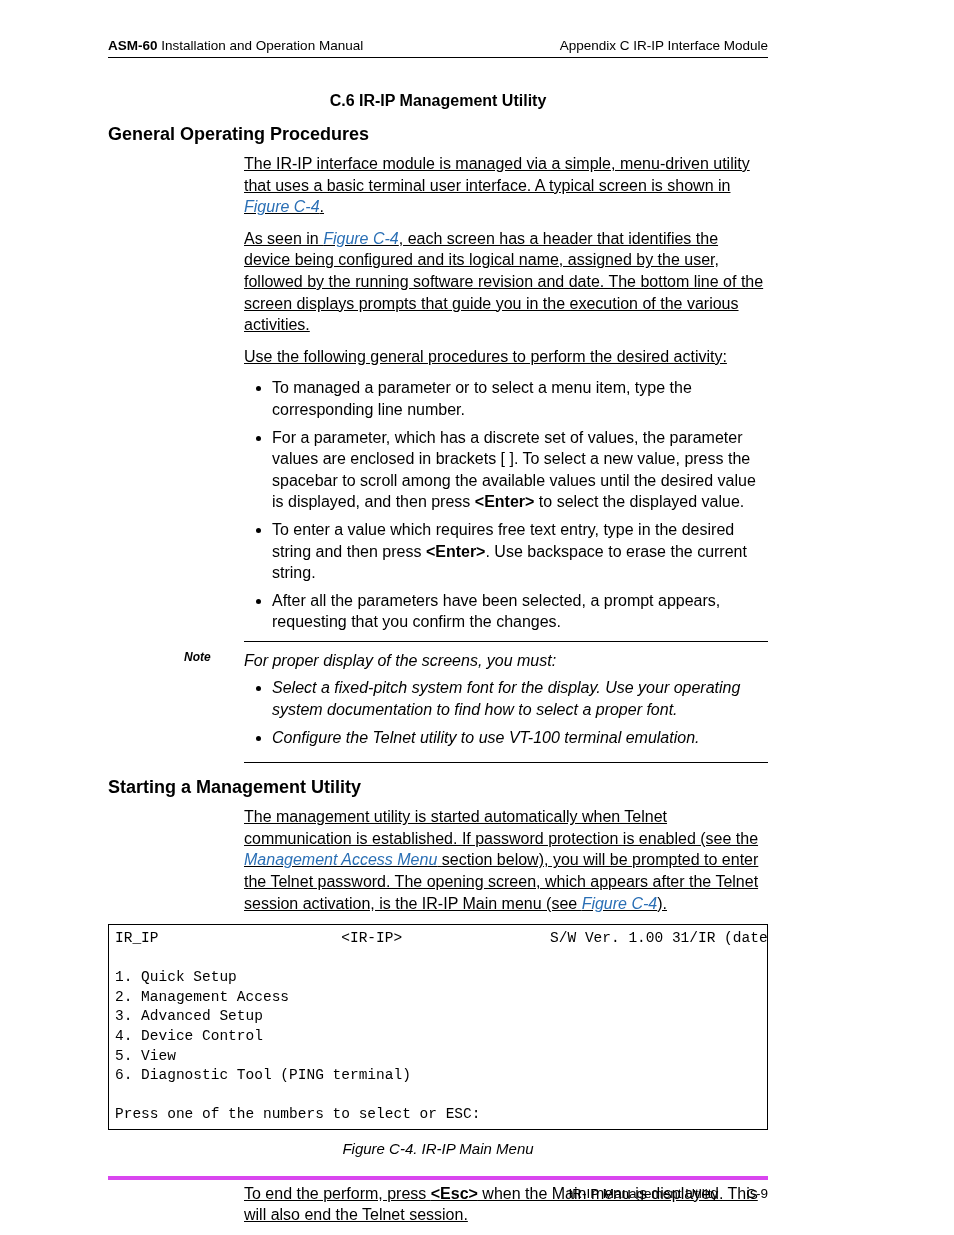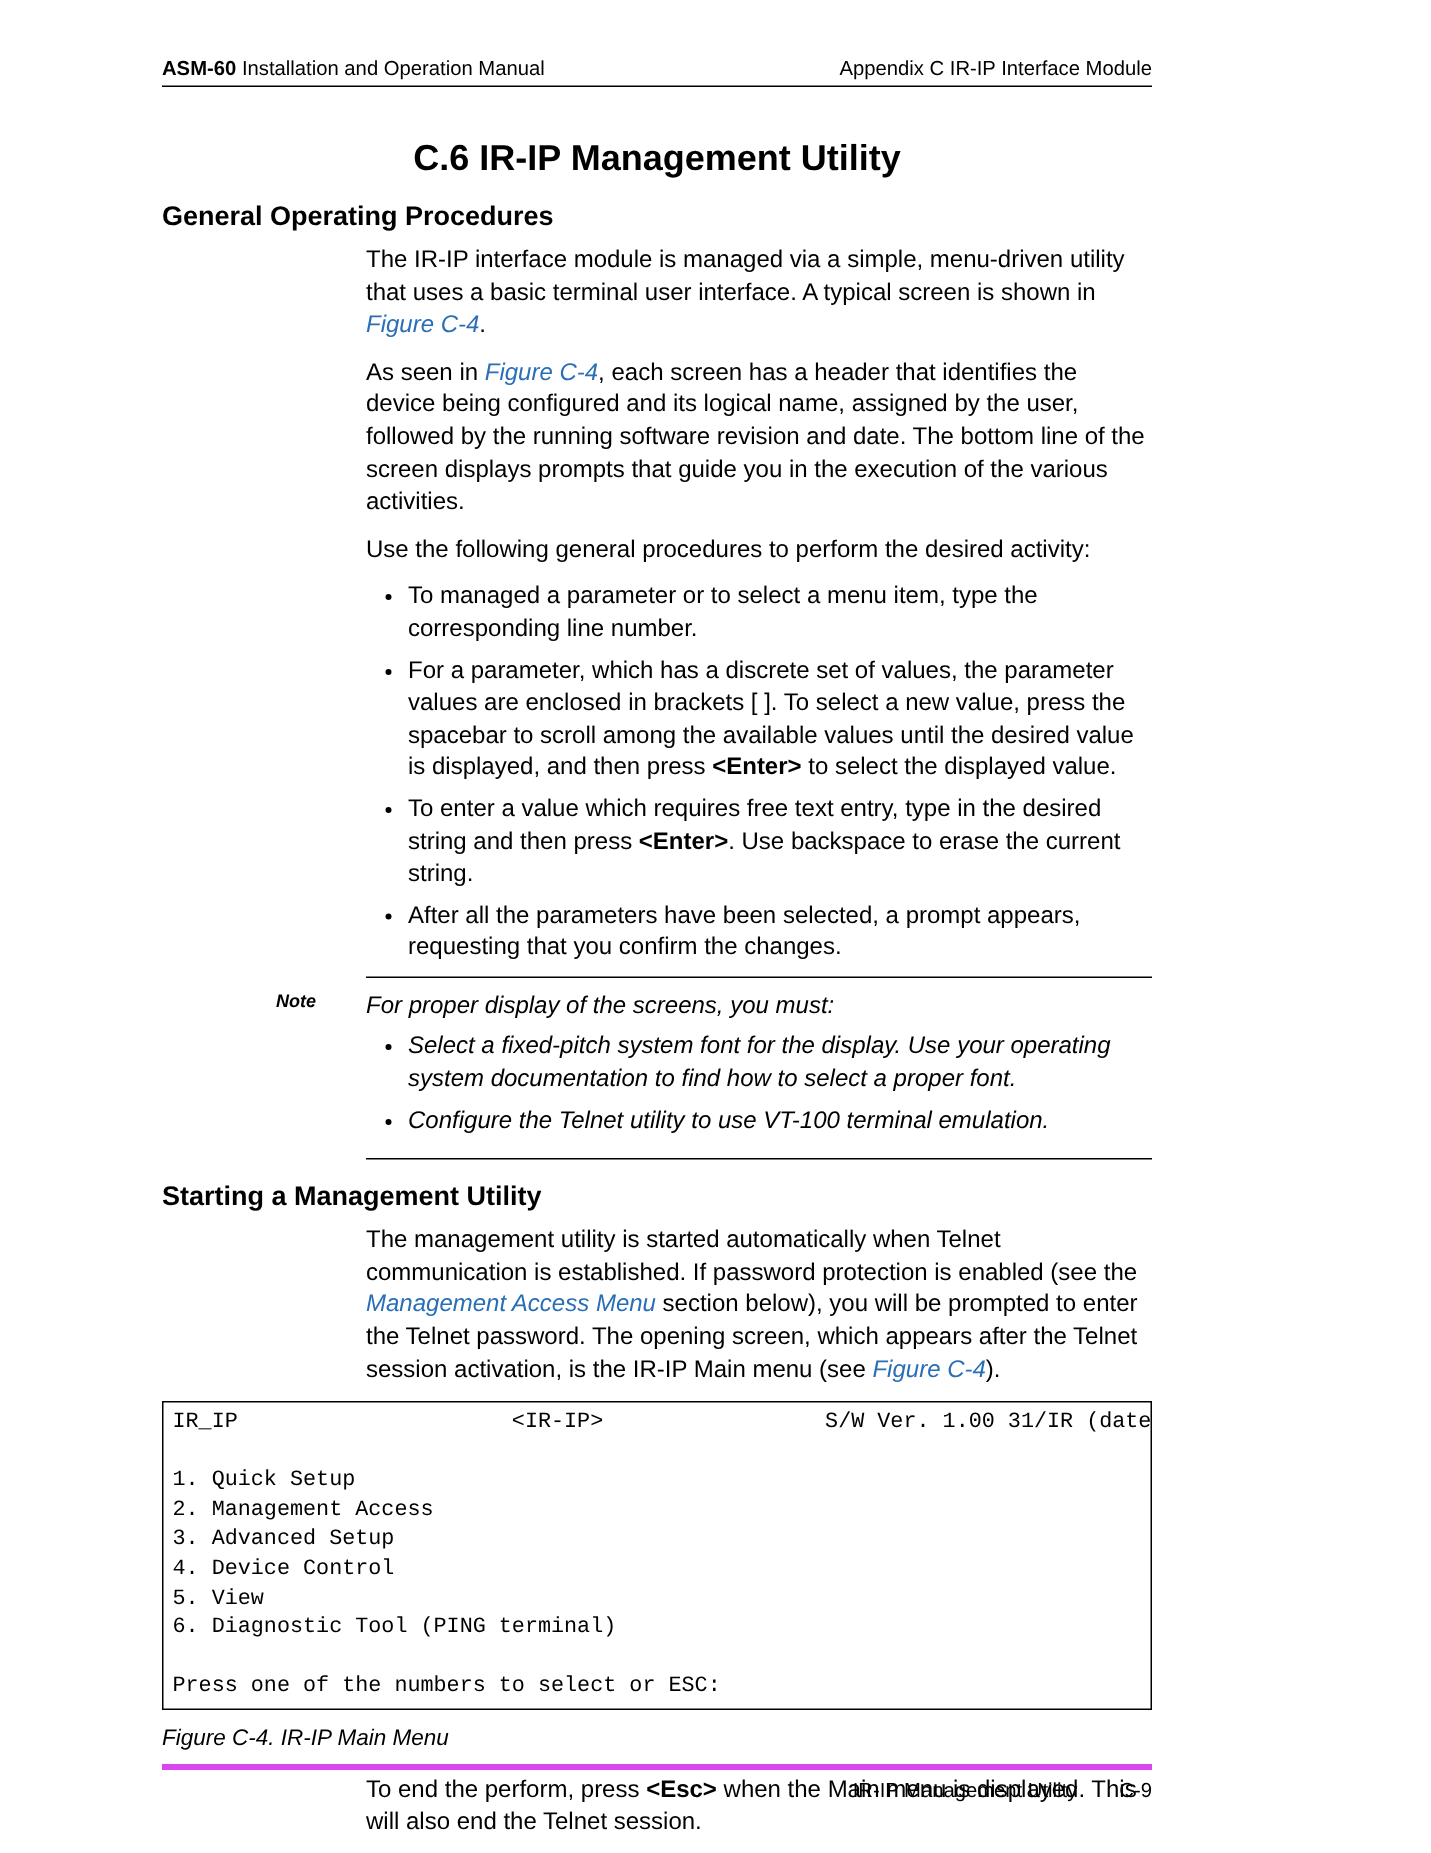--- a/index.html
+++ b/index.html
@@ -18,36 +18,36 @@
   }
   .top-header {
     display: flex;
     justify-content: space-between;
     font-size: 13.5px;
     padding-bottom: 4px;
     border-bottom: 1px solid #000;
   }
   .top-header .left b { font-weight: 700; }
   .section-title {
-    font-size: 24px;
+    font-size: 16px;
     font-weight: 700;
     text-align: center;
     margin: 34px auto 12px auto;
   }
   .subsection-title {
     font-size: 18px;
     font-weight: 700;
     margin: 14px 0 6px 0;
   }
   .body-block {
     margin-left: 136px;
     font-size: 16px;
     line-height: 1.35;
   }
-  .body-block p { margin: 8px 0 10px 0; }
+  .body-block p { margin: 8px 0 10px 0; text-decoration: underline; }
   .link { color: #2a6fb5; font-style: italic; }
   ul.bullets {
     list-style: disc;
     padding-left: 28px;
     margin: 4px 0 8px 0;
   }
   ul.bullets li { margin: 6px 0; font-size: 16px; line-height: 1.35; }
   ul.bullets.italic li { font-style: italic; }
   .note-row {
     display: flex;
@@ -77,24 +77,24 @@
     border: 1.5px solid #000;
     font-family: "Courier New", Courier, monospace;
     font-size: 14.5px;
     line-height: 1.35;
     padding: 4px 6px;
     margin: 8px 0 4px 0;
     white-space: pre;
     overflow: hidden;
   }
   .fig-caption {
-    text-align: left;
+    text-align: center;
     font-style: italic;
     font-size: 15px;
-    margin: 10px 0 16px 0;
+    margin: 10px 0 26px 0;
   }
   .bottom-footer {
     position: absolute;
     left: 108px;
     right: 102px;
     bottom: 34px;
     border-top: 4px solid #d946ef;
     padding-top: 6px;
     display: flex;
     justify-content: flex-end;

